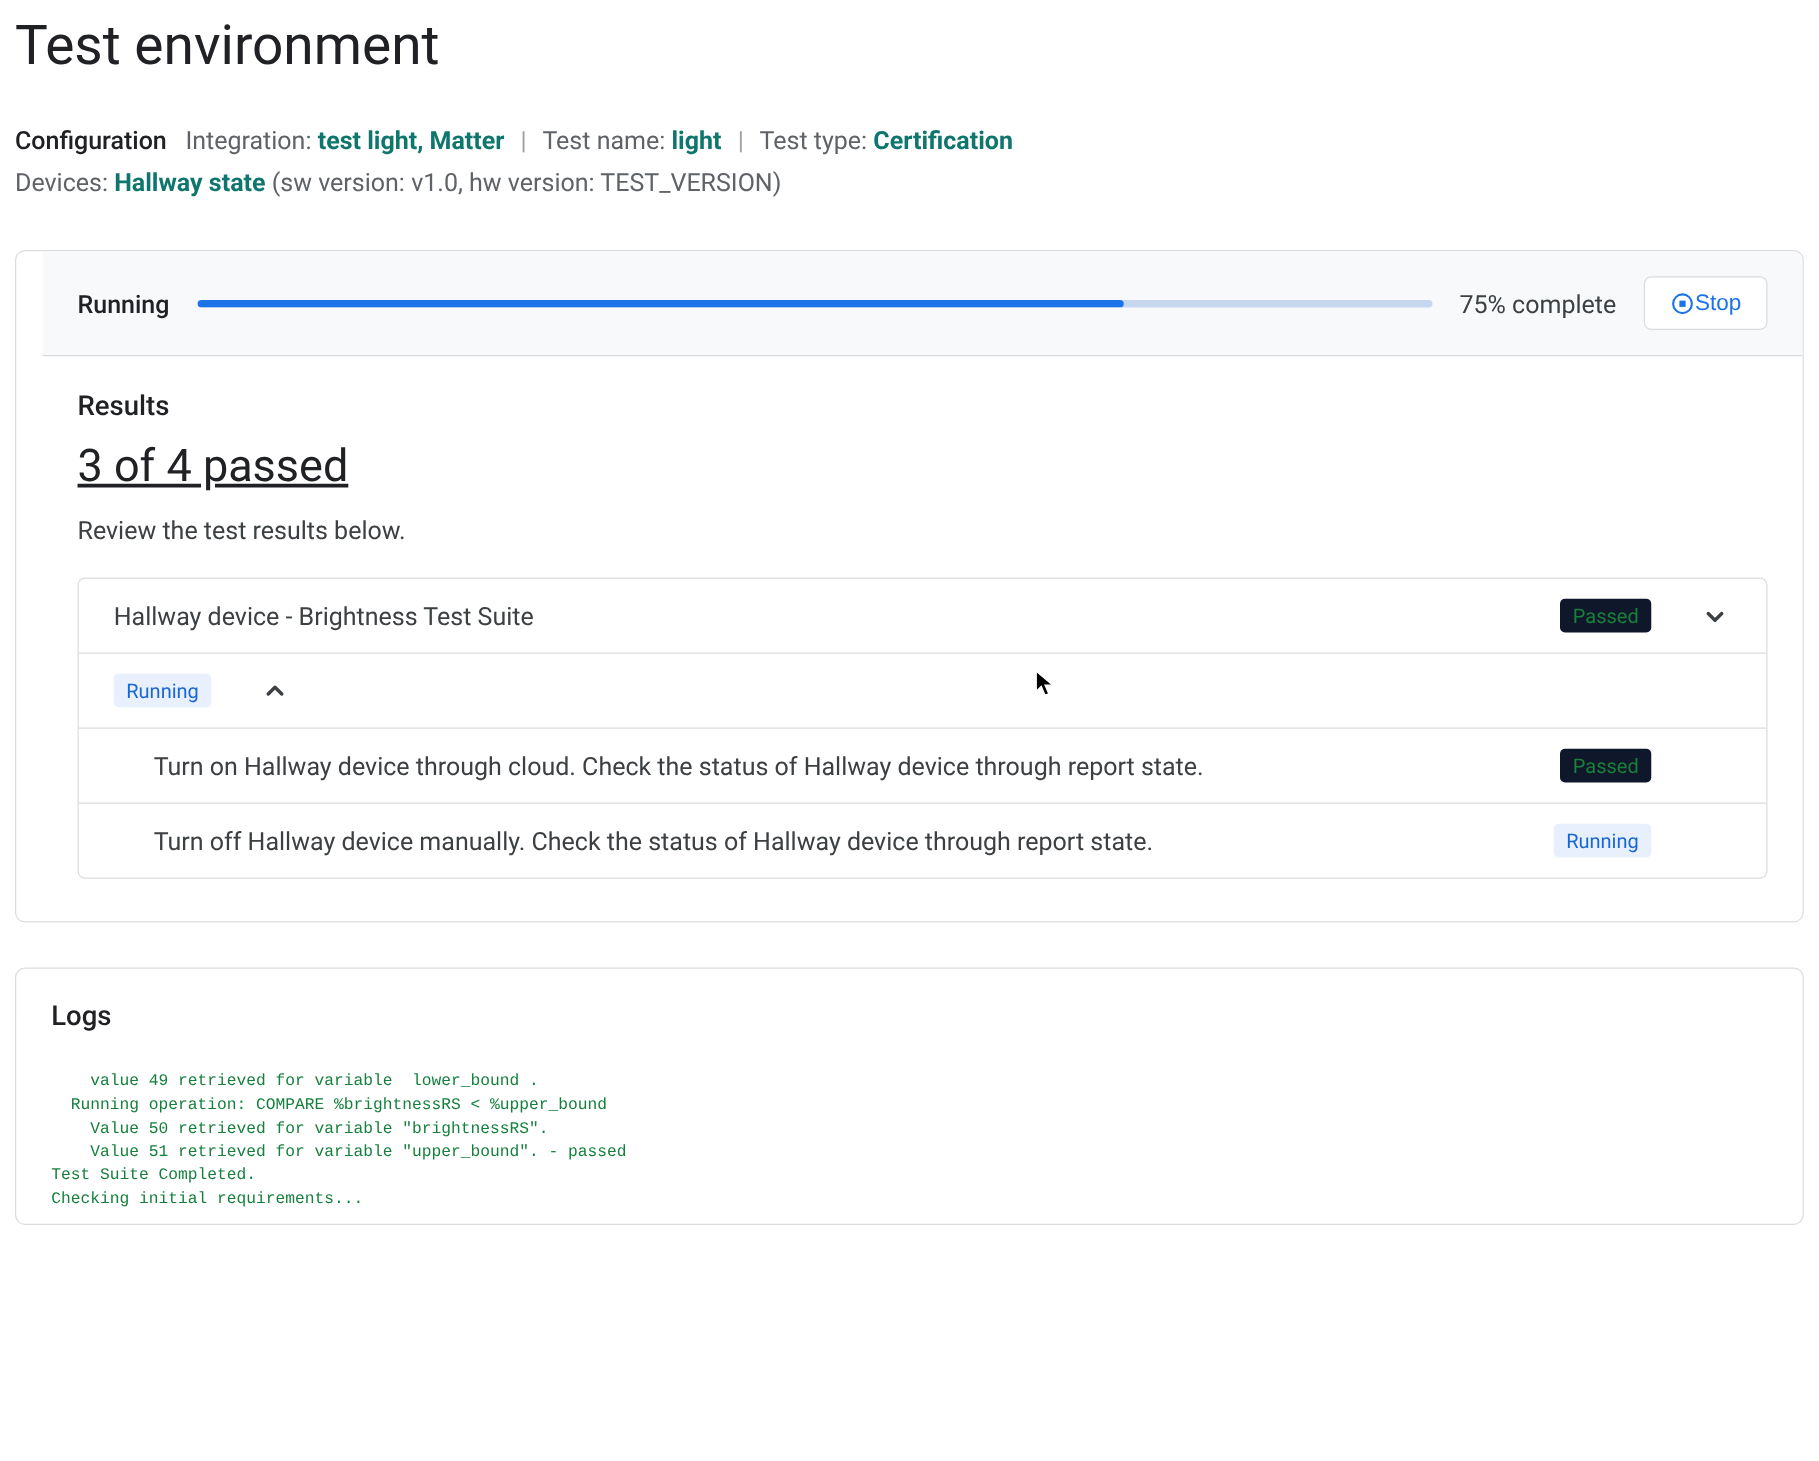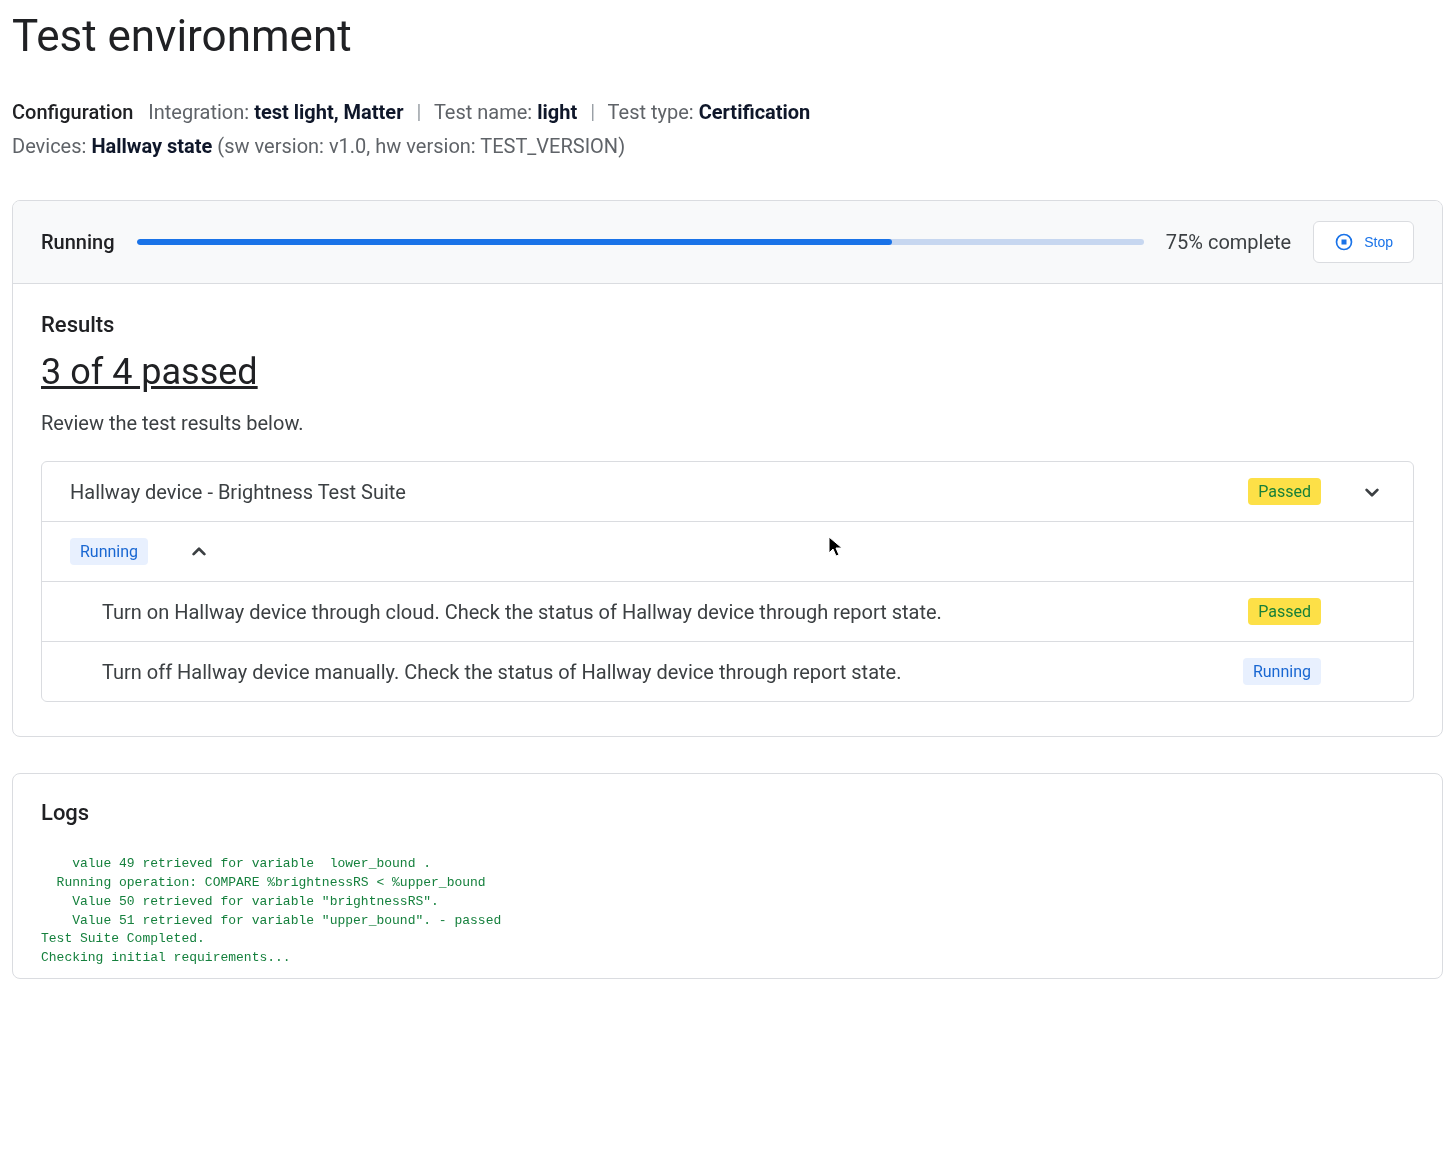--- a/index.html
+++ b/index.html
@@ -23,27 +23,28 @@
     .config-line .label-bold {
       color: #202124;
       font-weight: 500;
     }
     .config-line .divider {
       color: #9aa0a6;
       margin: 0 8px;
     }
     .config-line .value-bold {
       font-weight: 700;
-      color: #0f172a;
+      color: #0f766e;
     }
     .card {
       border: 1px solid #dadce0;
       border-radius: 8px;
       margin-top: 42px;
       overflow: hidden;
+      padding-left: 21px;
     }
     .progress-bar-row {
       display: flex;
       align-items: center;
       padding: 20px 28px;
       background: #f8f9fa;
       border-bottom: 1px solid #dadce0;
       gap: 22px;
     }
     .running-label {
@@ -65,27 +66,26 @@
       border-radius: 3px;
     }
     .progress-text {
       font-size: 20px;
       color: #3c4043;
       white-space: nowrap;
     }
     .stop-btn {
       display: inline-flex;
       align-items: center;
-      gap: 10px;
       padding: 10px 20px;
       background: #fff;
       border: 1px solid #dadce0;
       border-radius: 6px;
       color: #1a73e8;
-      font-size: 14px;
+      font-size: 18px;
       font-weight: 500;
       cursor: pointer;
     }
     .stop-icon {
       width: 20px;
       height: 20px;
       display: inline-flex;
       align-items: center;
       justify-content: center;
     }
@@ -125,21 +125,21 @@
     .suite-title { flex: 1; }
     .test-row .suite-title { padding-left: 32px; }
     .badge {
       display: inline-block;
       padding: 4px 10px;
       border-radius: 4px;
       font-size: 16px;
       font-weight: 400;
       margin-right: 38px;
     }
-    .badge.passed { background: #fde047; color: #188038; }
+    .badge.passed { background: #0f172a; color: #188038; }
     .badge.running { background: #e8f0fe; color: #1967d2; }
     .chev {
       width: 26px;
       height: 26px;
       display: inline-flex;
       align-items: center;
       justify-content: center;
     }
     .logs-card {
       border: 1px solid #dadce0;

